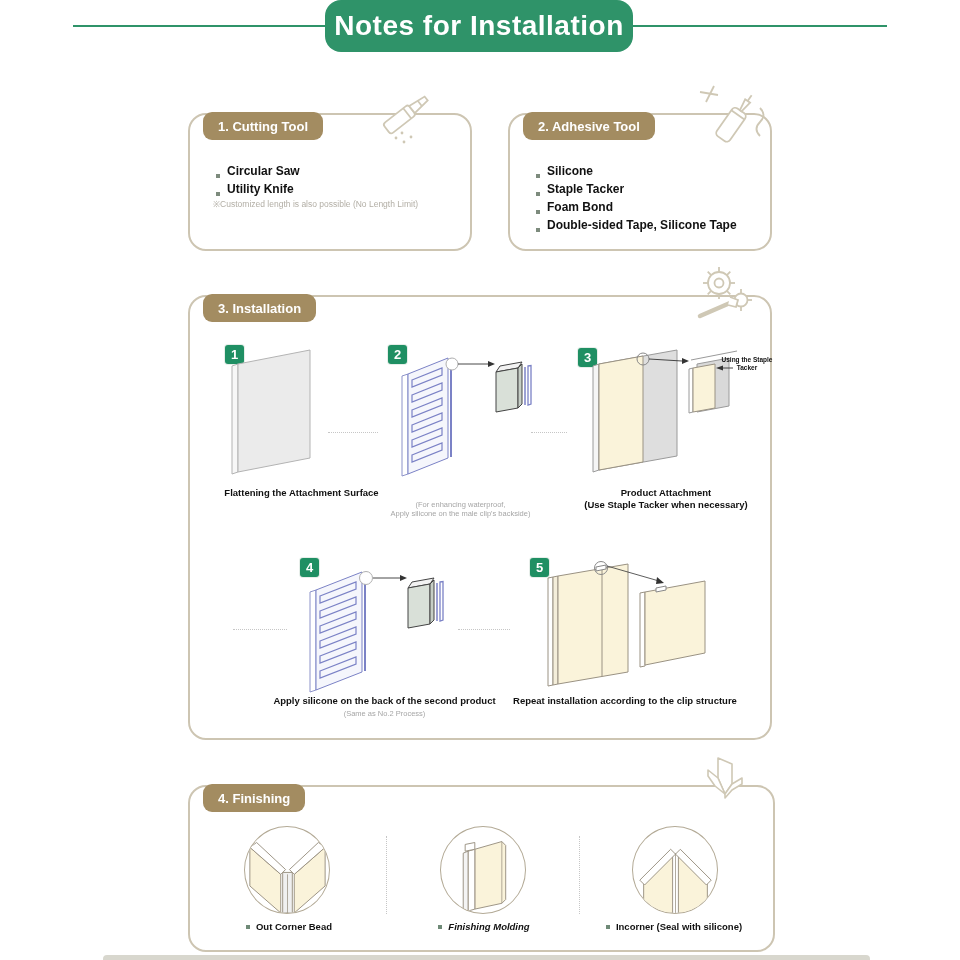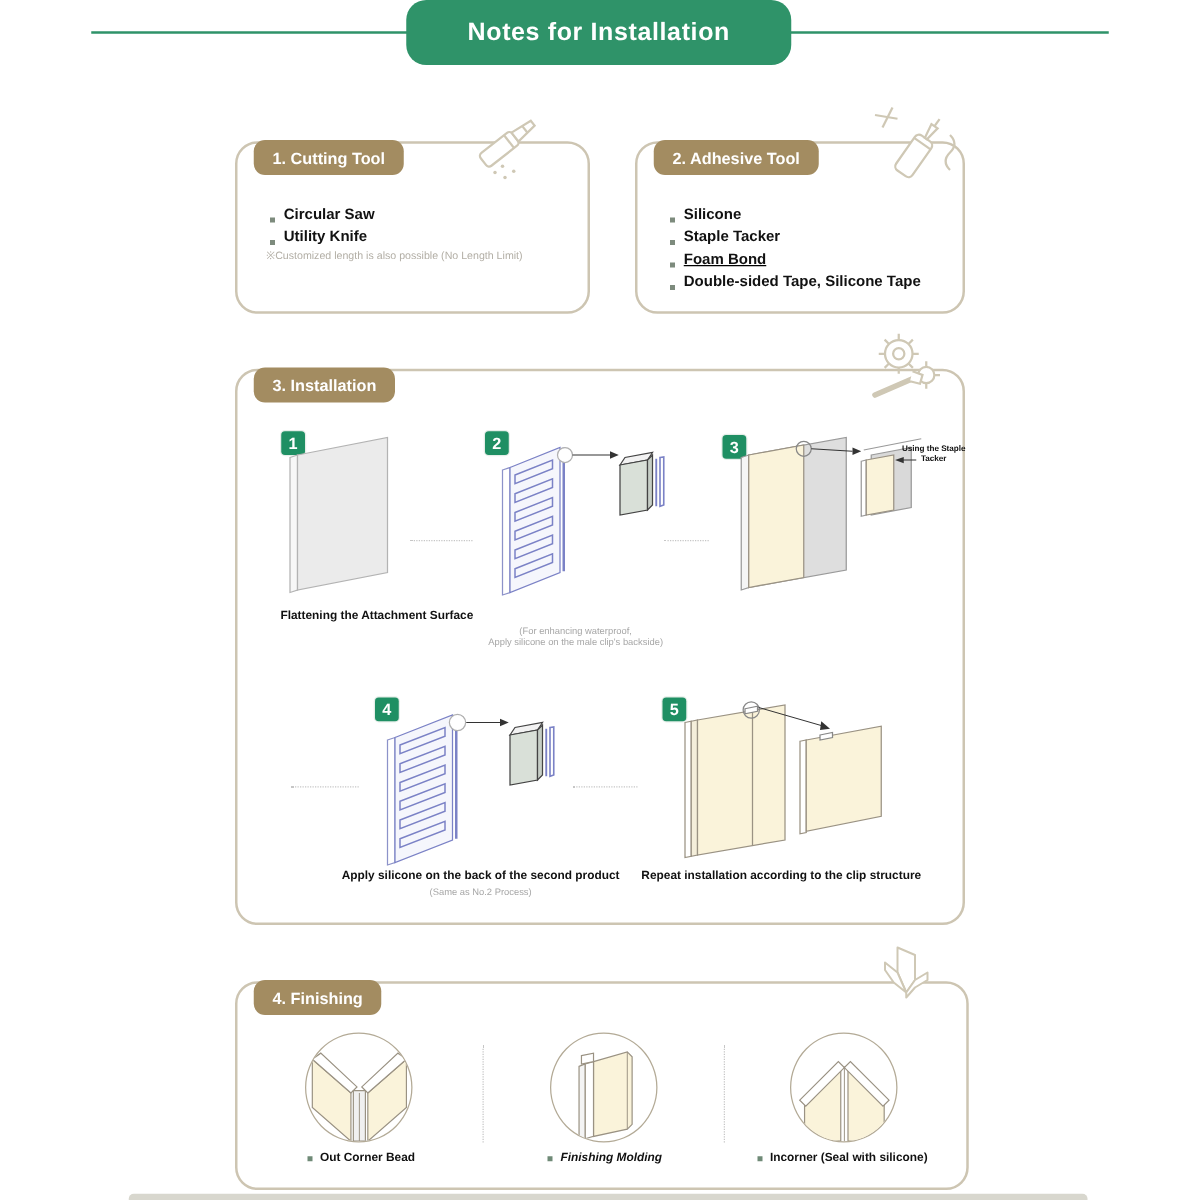--- a/index.html
+++ b/index.html
@@ -4,21 +4,21 @@
 <style>
   html,body{margin:0;padding:0;background:#fff;}
   #page{position:relative;width:960px;height:960px;background:#fff;overflow:hidden;
         font-family:"Liberation Sans",sans-serif;}
   
   .header-line{position:absolute;left:73px;top:25px;width:814px;height:0;
                border-top:2px solid var(--green,#2f9369);}
   .header-pill{position:absolute;left:325px;top:0;width:308px;height:52px;
                background:var(--green,#2f9369);border-radius:16px;display:flex;
                align-items:center;justify-content:center;color:#fff;
-               font-size:20px;font-weight:bold;letter-spacing:.5px;}
+               font-size:28px;font-weight:bold;letter-spacing:.5px;}
   
   .panel-box{position:absolute;border:2px solid var(--box-border,#cdc5b2);
              border-radius:18px;background:#fff;box-sizing:border-box;}
   .section-label{position:absolute;height:28px;background:var(--tan,#a38c61);
                  color:#fff;font-size:13px;font-weight:bold;border-radius:9px;
                  display:flex;align-items:center;padding:0 15px;z-index:3;}
   
   .tool-item{position:absolute;display:flex;align-items:flex-end;gap:7px;height:16px;}
   .bullet{width:4px;height:4px;background:#7d8b7d;flex:0 0 auto;}
   .tool-item span{font-size:12px;font-weight:bold;color:#111;}
@@ -94,21 +94,21 @@
     <line x1="2" y1="10" x2="20" y2="13" stroke="#cfc8b5" stroke-width="1.8"></line>
   </svg>
   <div class="tool-item" style="left:536px;top:162px;">
     <i class="bullet"></i>
     <span>Silicone</span>
   </div>
   <div class="tool-item" style="left:536px;top:180px;">
     <i class="bullet"></i>
     <span>Staple Tacker</span>
   </div>
-  <div class="tool-item" style="left:536px;top:198px;text-decoration:underline;">
+  <div class="tool-item" style="left:536px;top:198px;">
     <i class="bullet"></i>
     <span>Foam Bond</span>
   </div>
   <div class="tool-item" style="left:536px;top:216px;">
     <i class="bullet"></i>
     <span>Double-sided Tape, Silicone Tape</span>
   </div>
 
   <div class="panel-box" style="left:188px;top:295px;width:584px;height:445px;"></div>
   <div class="section-label" style="left:203px;top:294px;">3. Installation</div>
@@ -181,20 +181,24 @@
     <line x1="64" y1="13" x2="97" y2="15" stroke="#333" stroke-width="0.9"></line>
     <polygon points="97,12 104,15 97,18" fill="#333"></polygon>
     <line x1="106" y1="14" x2="152" y2="5" stroke="#9a9a9a"></line>
     <polygon points="112,18 144,12 144,60 112,66" fill="#d9d9d9" stroke="#9a9a9a"></polygon>
     <polygon points="104,23 108,22 108,66 104,67" fill="#fff" stroke="#9a9a9a"></polygon>
     <polygon points="108,22 130,18 130,62 108,66" fill="#faf3da" stroke="#9a9283"></polygon>
     <line x1="148" y1="22" x2="136" y2="22" stroke="#333" stroke-width="0.9"></line>
     <polygon points="138,19.5 131,22 138,24.5" fill="#333"></polygon>
   </svg>
   <div class="annot" style="left:720px;top:356px;width:54px;">Using the Staple Tacker</div>
+  <div class="cap" style="left:572px;top:487px;width:188px;">
+    <div>Product Attachment</div>
+    <div>(Use Staple Tacker when necessary)</div>
+  </div>
 
   <div class="dot-h" style="left:233px;top:629px;width:54px;"></div>
   <div class="step-badge" style="left:300px;top:558px;">4</div>
   <svg class="illus" style="left:306px;top:560px;" width="140" height="138" viewBox="0 0 140 138">
     <polygon points="4,32 10,30 10,130 4,132" fill="#fff" stroke="#8c92c9"></polygon>
     <polygon points="10,30 56,12 56,112 10,130" fill="#f5f6fc" stroke="#7b82c6"></polygon>
     <line x1="59" y1="12" x2="59" y2="111" stroke="#7b82c6" stroke-width="2"></line>
     <g fill="none" stroke="#7b82c6" stroke-width="1.2">
       <polygon points="14,36 50,22 50,29 14,43"></polygon>
       <polygon points="14,51 50,37 50,44 14,58"></polygon>

